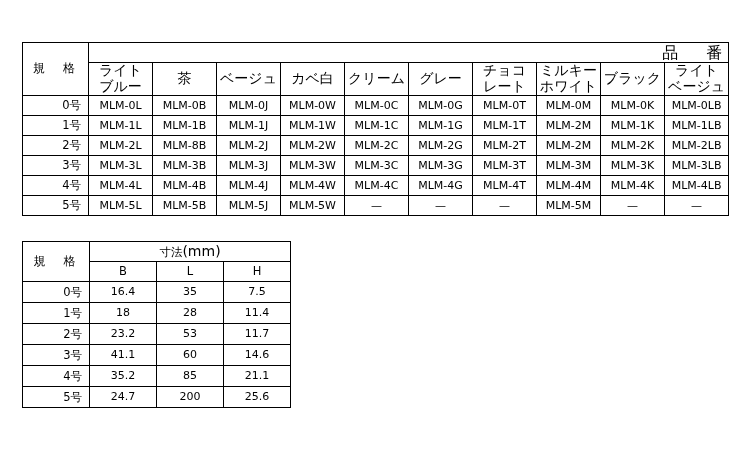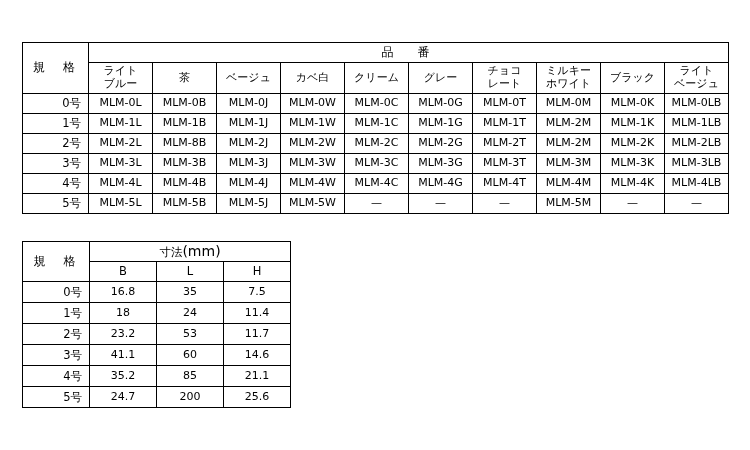--- a/index.html
+++ b/index.html
@@ -40,30 +40,32 @@
   
   #table-partnumbers {
     position: absolute;
     left: 22px;
     top: 42px;
     width: 706px;
     font-size: 11px;
   }
   #table-partnumbers .hdr-span {
     height: 19px;
-    font-size: 12px;
+    font-size: 16px;
     letter-spacing: 6px;
+    text-align: right;
   }
   #table-partnumbers .corner {
     font-size: 12px;
     letter-spacing: 3px;
   }
   #table-partnumbers .colhdr {
     height: 30px;
-    font-size: 11px;
+    font-size: 14px;
+    font-family: Liberation Mono, monospace;
   }
   #table-partnumbers .colhdr span {
     display: block;
     line-height: 1.15;
   }
   #table-partnumbers tbody td {
     height: 19px;
   }
   #table-partnumbers tbody td.rowhdr {
     font-size: 11.5px;
@@ -263,28 +265,28 @@
       </tr>
       <tr>
         <td class="colhdr">B</td>
         <td class="colhdr">L</td>
         <td class="colhdr">H</td>
       </tr>
     </thead>
     <tbody>
       <tr>
         <td class="rowhdr">0号</td>
-        <td>16.8</td>
+        <td>16.4</td>
         <td>35</td>
         <td>7.5</td>
       </tr>
       <tr>
         <td class="rowhdr">1号</td>
         <td>18</td>
-        <td>24</td>
+        <td>28</td>
         <td>11.4</td>
       </tr>
       <tr>
         <td class="rowhdr">2号</td>
         <td>23.2</td>
         <td>53</td>
         <td>11.7</td>
       </tr>
       <tr>
         <td class="rowhdr">3号</td>

